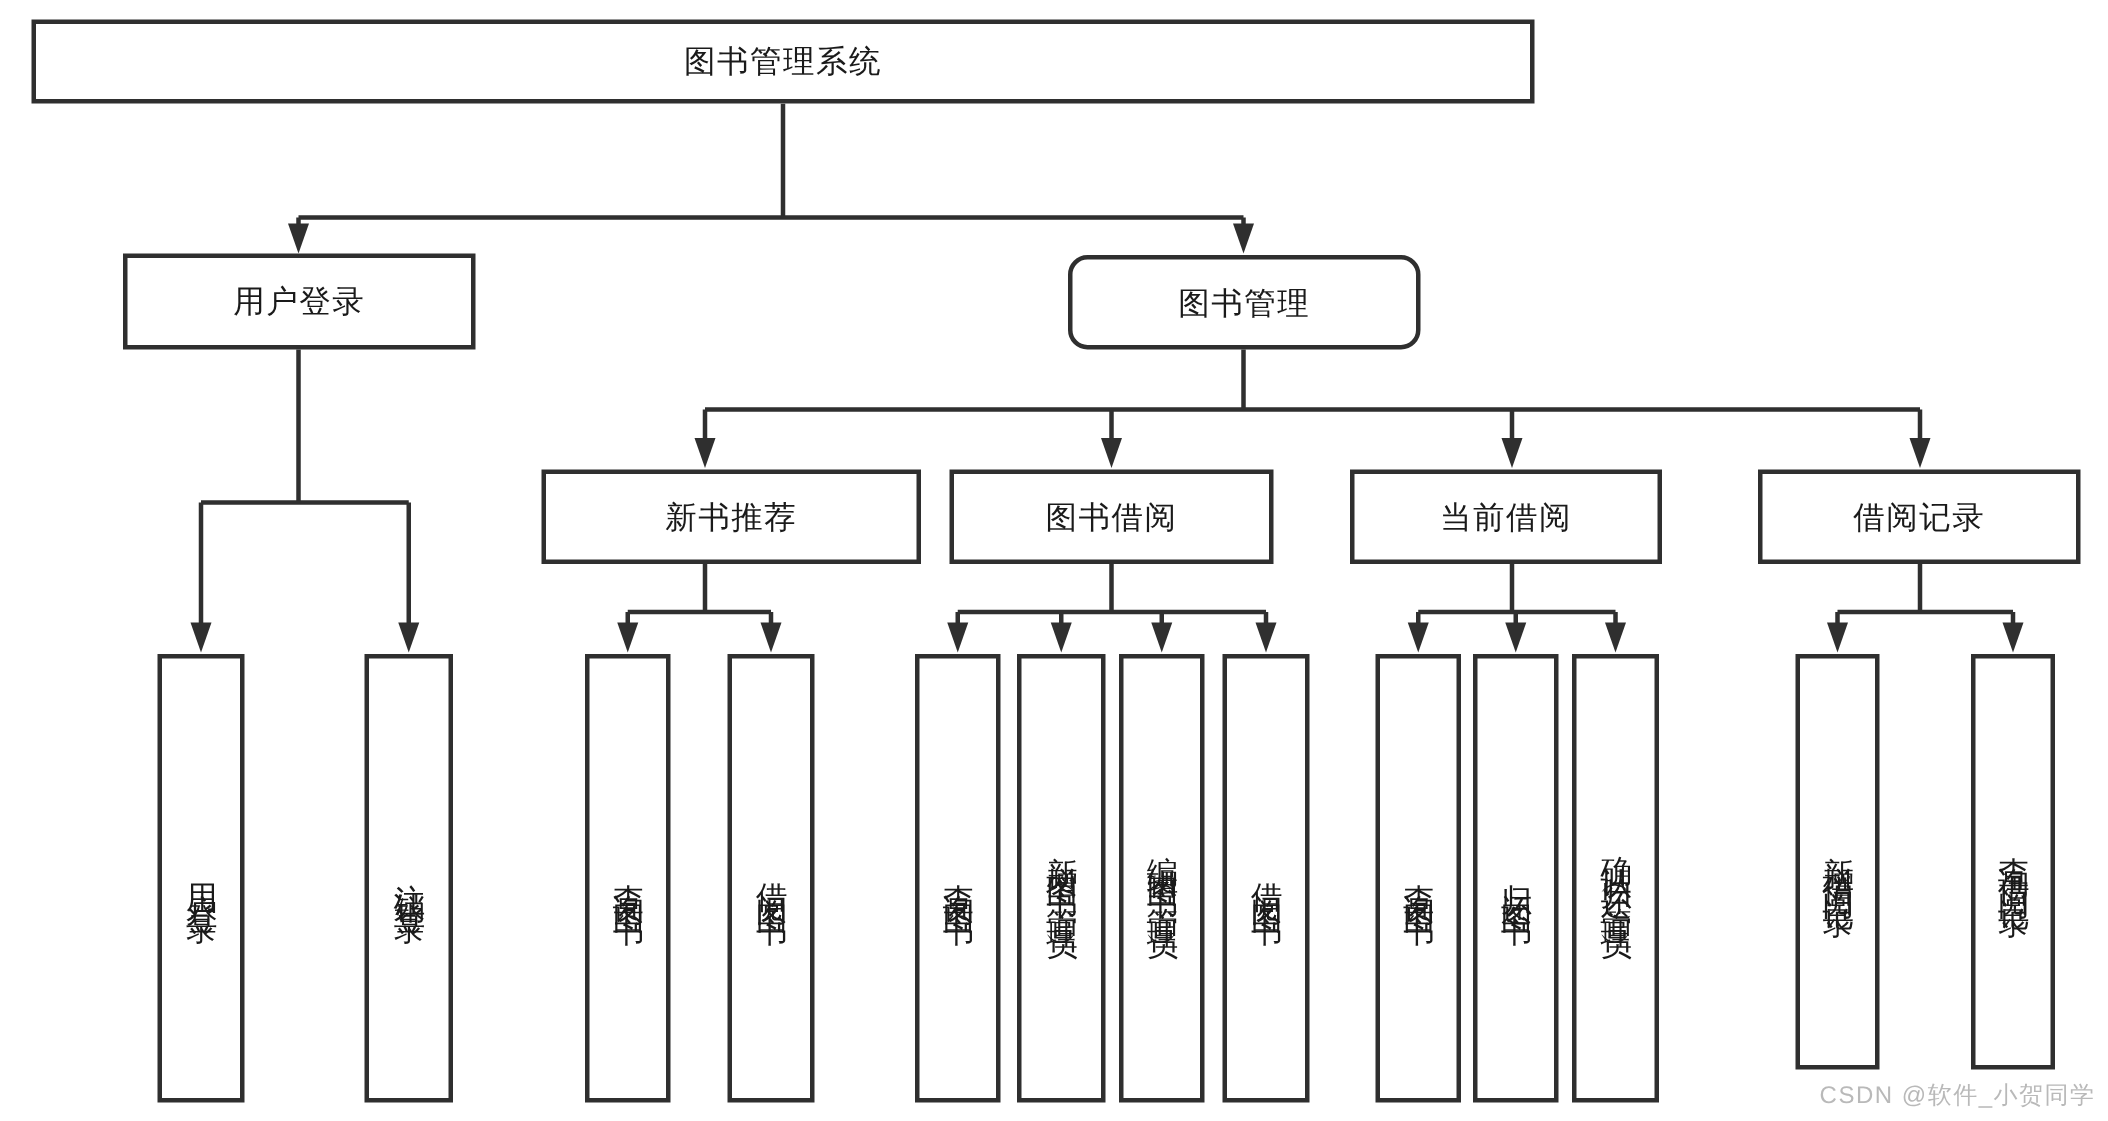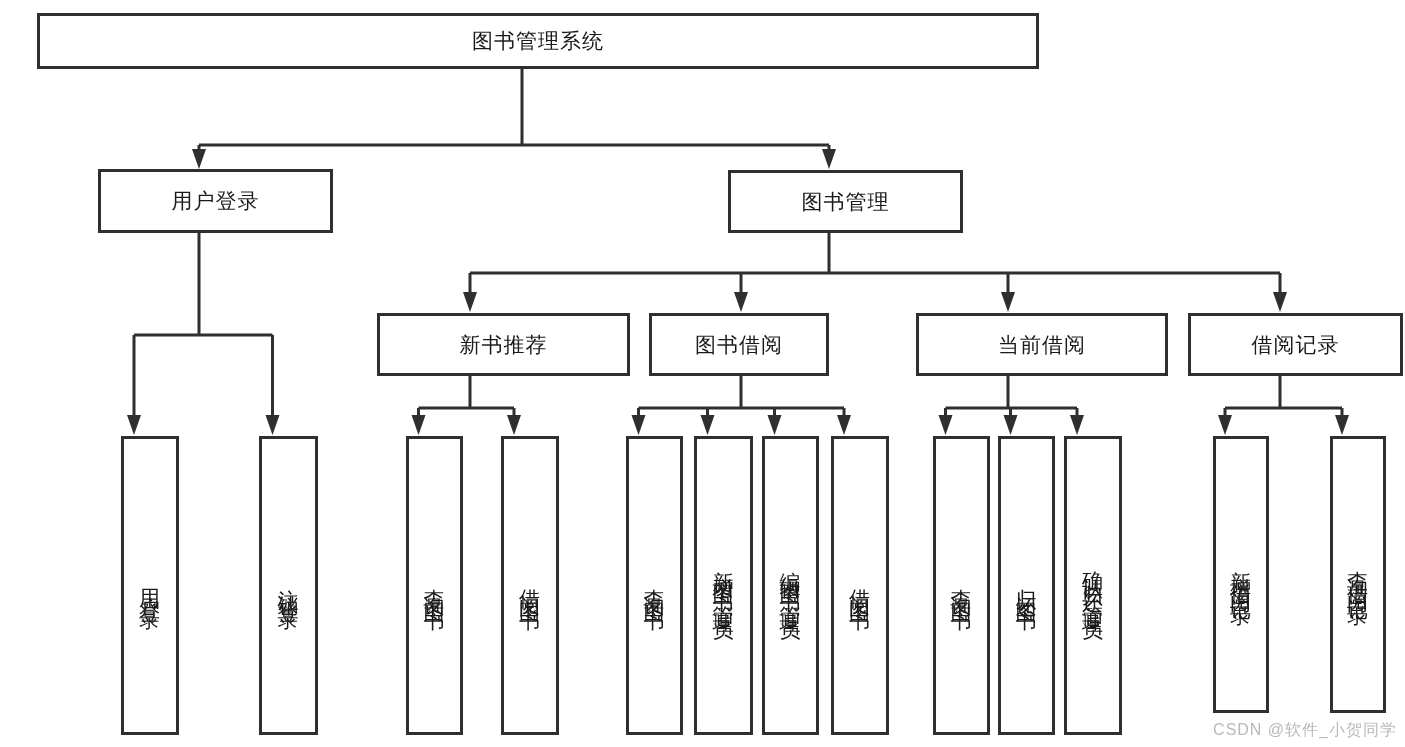--- a/index.html
+++ b/index.html
@@ -21,21 +21,20 @@
     box-sizing: border-box;
     border: 3px solid #2f2f2f;
     background: #ffffff;
     display: flex;
     align-items: center;
     justify-content: center;
     font-size: 21px;
     color: #1a1a1a;
     letter-spacing: 1px;
     white-space: nowrap;
-    margin-left: 16px;
   }
   .vnode {
     writing-mode: vertical-rl;
     text-orientation: mixed;
     letter-spacing: 7px;
     white-space: normal;
     line-height: 1;
   }
   .watermark {
     position: absolute;
@@ -87,25 +86,25 @@
       <polygon points="1003.5,415 1017.5,415 1010.5,435"></polygon>
       <polygon points="1070,415 1084,415 1077,435"></polygon>
       <polygon points="1218,415 1232,415 1225,435"></polygon>
       <polygon points="1335,415 1349,415 1342,435"></polygon>
     </g>
   </svg>
 
   <div class="node" style="left:21px; top:13px; width:1002px; height:56px;">图书管理系统</div>
 
   <div class="node" style="left:82px; top:169px; width:235px; height:64px;">用户登录</div>
-  <div class="node" style="left:712px; top:170px; width:235px; height:63px;">图书管理</div>
+  <div class="node" style="left:712px; top:170px; width:235px; height:63px;border-radius:13px;">图书管理</div>
 
   <div class="node" style="left:361px; top:313px; width:253px; height:63px;">新书推荐</div>
-  <div class="node" style="left:633px; top:313px; width:180px; height:63px;">图书借阅</div>
-  <div class="node" style="left:900px; top:313px; width:252px; height:63px;">当前借阅</div>
+  <div class="node" style="left:633px; top:313px; width:216px; height:63px;">图书借阅</div>
+  <div class="node" style="left:900px; top:313px; width:208px; height:63px;">当前借阅</div>
   <div class="node" style="left:1172px; top:313px; width:215px; height:63px;">借阅记录</div>
 
   <div class="node vnode" style="left:105px; top:436px; width:58px; height:299px;">用户登录</div>
   <div class="node vnode" style="left:243px; top:436px; width:59px; height:299px;">注销登录</div>
 
   <div class="node vnode" style="left:390px; top:436px; width:57px; height:299px;">查询图书</div>
   <div class="node vnode" style="left:485px; top:436px; width:58px; height:299px;">借阅图书</div>
 
   <div class="node vnode" style="left:610px; top:436px; width:57px; height:299px;">查询图书</div>
   <div class="node vnode" style="left:678px; top:436px; width:59px; height:299px;">新增图书（管理员）</div>

